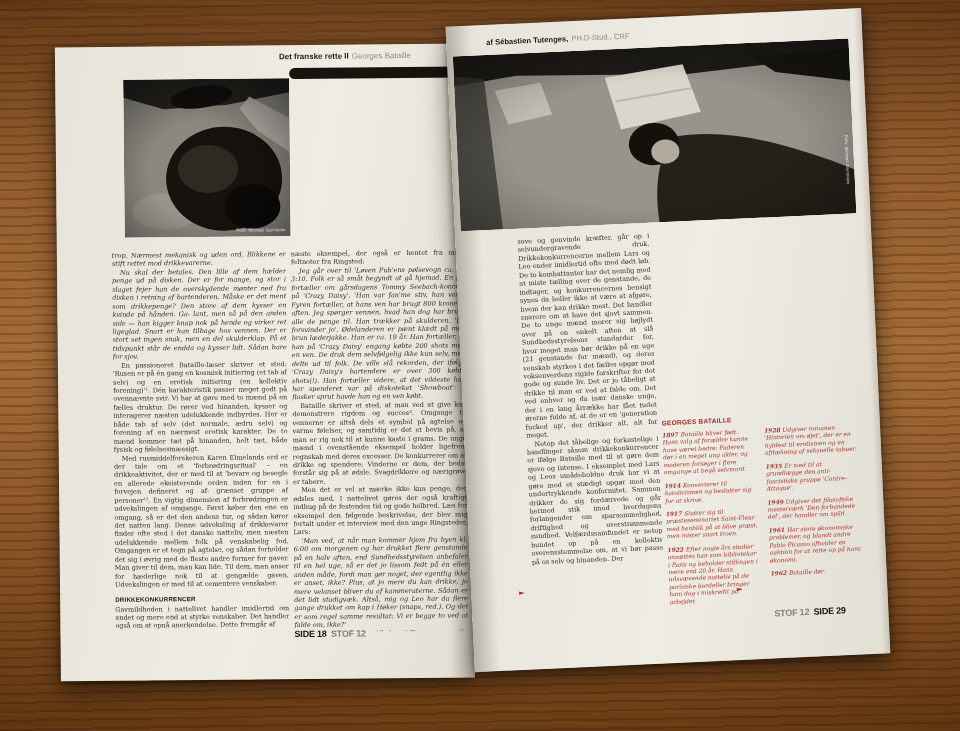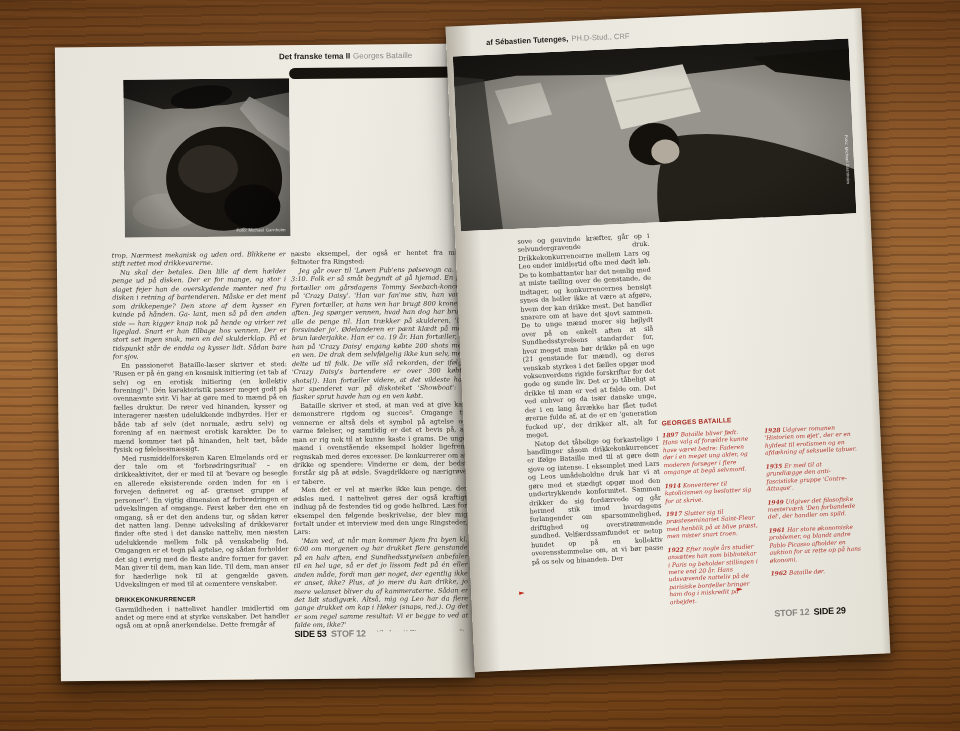--- a/index.html
+++ b/index.html
@@ -79,21 +79,21 @@
 </style>
 </head>
 <body>
 
 <div class="scene">
   <div class="spread">
 
     <div class="page page-left">
 
       <div class="lp-header">
-        <span class="hdr-strong">Det franske tema II</span><span class="hdr-light">Georges Bataille</span>
+        <span class="hdr-strong">Det franske rette II</span><span class="hdr-light">Georges Bataille</span>
       </div>
       <div class="black-bar"></div>
 
       <div class="photo lp-photo">
         <svg viewBox="0 0 166 158" preserveAspectRatio="none">
           <defs>
             <radialGradient id="lpv" cx="45%" cy="58%" r="75%">
               <stop offset="40%" stop-color="rgba(0,0,0,0)"></stop>
               <stop offset="100%" stop-color="rgba(0,0,0,0.45)"></stop>
             </radialGradient>
@@ -123,21 +123,21 @@
       <div class="col lp-col2">
         <p>næste eksempel, der også er hentet fra mine feltnoter fra Ringsted:</p>
         <p class="it ind">Jeg går over til 'Løven Pub'ens pølsevogn ca. kl. 3:10. Folk er så småt begyndt at gå hjemad. En fyr fortæller om gårsdagens Tommy Seebach-koncert på 'Crazy Daisy'. 'Han var fan'me stiv, han var!'. Fyren fortæller, at hans ven har brugt 800 kroner i aften. Jeg spørger vennen, hvad han dog har brugt alle de penge til. Han trækker på skulderen. 'De forsvinder jo'. Ødelanderen er pænt klædt på med brun læderjakke. Han er ca. 19 år. Han fortæller, at han på 'Crazy Daisy' engang købte 200 shots med en ven. De drak dem selvfølgelig ikke kun selv, men delte ud til folk. De ville slå rekorden, der ifølge 'Crazy Daisy's bartendere er over 300 købte shots(!). Han fortæller videre, at det vildeste han har spenderet var på diskoteket 'Showboat': 6 flasker sprut havde han og en ven købt.</p>
         <p class="ind">Bataille skriver et sted, at man ved at give kan demonstrere rigdom og succes³. Omgange til vennerne er altså dels et symbol på agtelse og varme følelser, og samtidig er det et bevis på, at man er rig nok til at kunne kaste i grams. De unge mænd i ovenstående eksempel holder ligefrem regnskab med deres excesser. De konkurrerer om at drikke og spendere: Vinderne er dem, der bedst forstår sig på at ødsle. Svagdrikkere og nærigrøve er tabere.</p>
         <p class="ind">Men det er vel at mærke ikke kun penge, der ødsles med. I nattelivet gøres der også kraftigt indhug på de festendes tid og gode helbred. Læs for eksempel den følgende beskrivelse, der blev mig fortalt under et interview med den unge Ringsteder, Lars:</p>
         <p class="it ind">'Man ved, at når man kommer hjem fra byen kl. 6:00 om morgenen og har drukket flere genstande på en halv aften, end Sundhedsstyrelsen anbefaler til en hel uge, så er det jo lissom fedt på én eller anden måde, fordi man gør noget, der egentlig ikke er anset, ikke? Plus, at jo mere du kan drikke, jo mere velanset bliver du af kammeraterne. Sådan er det lidt stadigvæk. Altså, mig og Leo har da flere gange drukket om kap i Høker (snaps, red.). Og det er som regel samme resultat: Vi er begge to ved at falde om, ikke?'</p>
         <p class="ind">Lars og Leo drikker til den tidlige morgen. De dyrebare nattetimer, som de egentlig burde udnytte til at</p>
       </div>
 
       <div class="footer ft-left">
-        <span class="ft-dark">SIDE 53</span>
+        <span class="ft-dark">SIDE 18</span>
         <span class="ft-light">STOF 12</span>
       </div>
     </div>
 
     <div class="page page-right">
 
       <div class="rp-header">
         <span class="hdr-strong">af Sébastien Tutenges,</span><span class="hdr-light">PH.D-Stud., CRF</span>
       </div>
 

